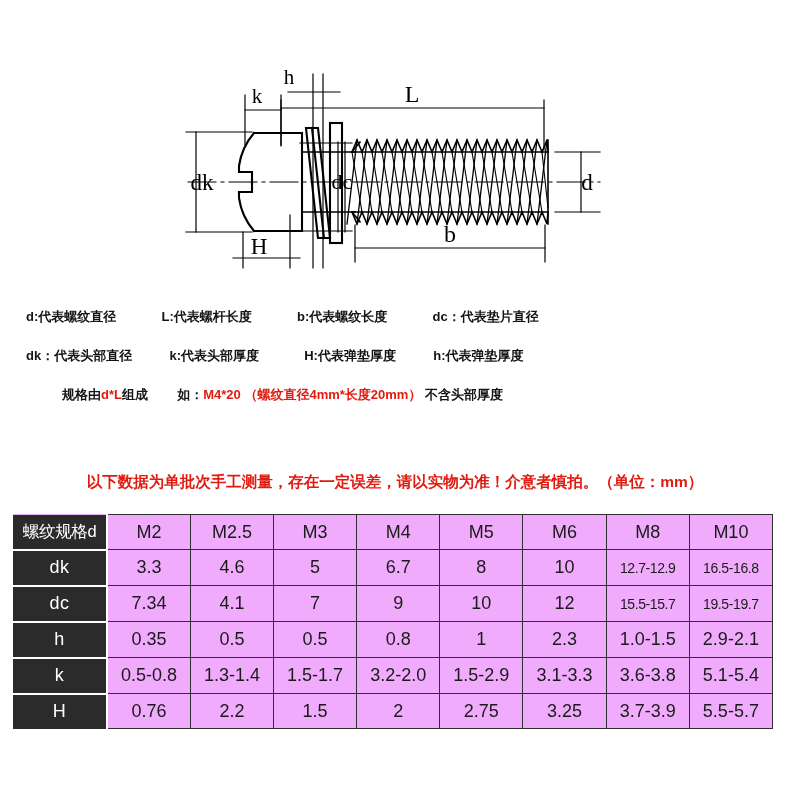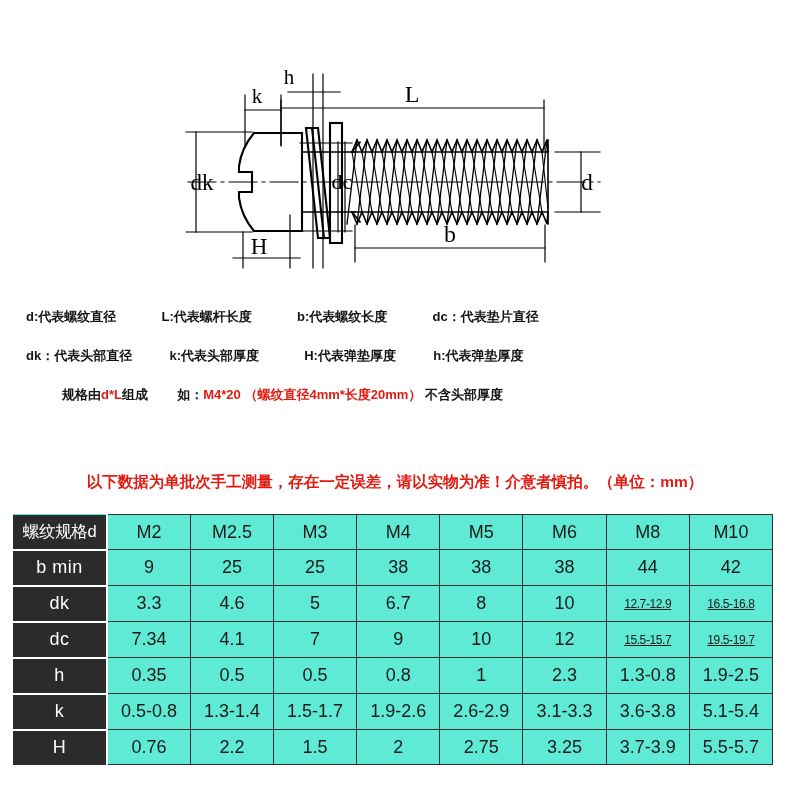--- a/index.html
+++ b/index.html
@@ -85,21 +85,21 @@
   #spec-table-wrap {
     position: absolute;
     left: 13px;
     top: 514px;
     width: 760px;
   }
   table#spec-table {
     border-collapse: collapse;
     table-layout: fixed;
     width: 760px;
-    background: #5eead4;
+    background: #f0abfc;
   }
   table#spec-table td {
     border: 1px solid #2f2f2f;
     height: 34px;
     text-align: center;
     vertical-align: middle;
     font-size: 18px;
     font-weight: 400;
     color: #1a1a1a;
     padding: 0;
@@ -118,23 +118,22 @@
     border-top: 0;
   }
   table#spec-table tr:last-child td.rowhead {
     border-bottom: 0;
   }
   table#spec-table td.rowhead.cjk {
     font-size: 16.5px;
     letter-spacing: -0.3px;
   }
   table#spec-table td.narrow {
-    font-size: 12px;
+    font-size: 14px;
     letter-spacing: -0.4px;
-    text-decoration: underline;
   }
   col.c-label { width: 94px; }
   col.c-data  { width: 83px; }
 </style>
 </head>
 <body>
 
 <div id="diagram-area">
   <svg id="diagram-svg" width="790" height="290" viewBox="0 0 790 290">
     <g stroke="#000000" fill="none" stroke-width="1.6" stroke-linecap="square">
@@ -339,31 +338,20 @@
           <td>M2</td>
           <td>M2.5</td>
           <td>M3</td>
           <td>M4</td>
           <td>M5</td>
           <td>M6</td>
           <td>M8</td>
           <td>M10</td>
         </tr>
         <tr>
-          <td class="rowhead">b min</td>
-          <td>9</td>
-          <td>25</td>
-          <td>25</td>
-          <td>38</td>
-          <td>38</td>
-          <td>38</td>
-          <td>44</td>
-          <td>42</td>
-        </tr>
-        <tr>
           <td class="rowhead">dk</td>
           <td>3.3</td>
           <td>4.6</td>
           <td>5</td>
           <td>6.7</td>
           <td>8</td>
           <td>10</td>
           <td class="narrow">12.7-12.9</td>
           <td class="narrow">16.5-16.8</td>
         </tr>
@@ -379,30 +367,30 @@
           <td class="narrow">19.5-19.7</td>
         </tr>
         <tr>
           <td class="rowhead">h</td>
           <td>0.35</td>
           <td>0.5</td>
           <td>0.5</td>
           <td>0.8</td>
           <td>1</td>
           <td>2.3</td>
-          <td>1.3-0.8</td>
-          <td>1.9-2.5</td>
+          <td>1.0-1.5</td>
+          <td>2.9-2.1</td>
         </tr>
         <tr>
           <td class="rowhead">k</td>
           <td>0.5-0.8</td>
           <td>1.3-1.4</td>
           <td>1.5-1.7</td>
-          <td>1.9-2.6</td>
-          <td>2.6-2.9</td>
+          <td>3.2-2.0</td>
+          <td>1.5-2.9</td>
           <td>3.1-3.3</td>
           <td>3.6-3.8</td>
           <td>5.1-5.4</td>
         </tr>
         <tr>
           <td class="rowhead">H</td>
           <td>0.76</td>
           <td>2.2</td>
           <td>1.5</td>
           <td>2</td>

